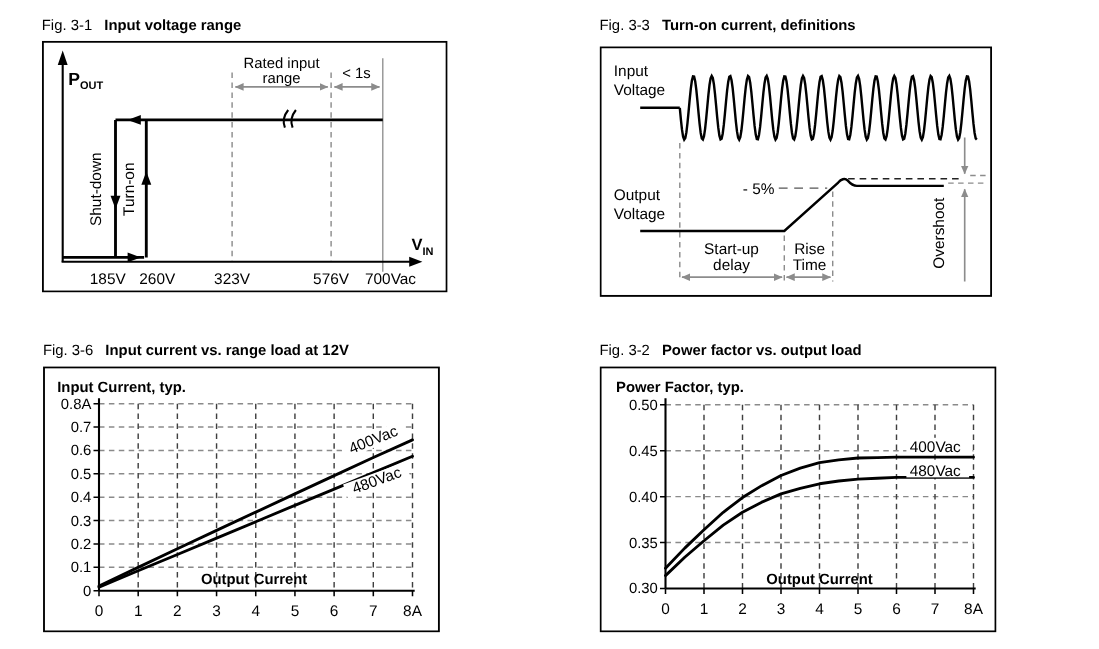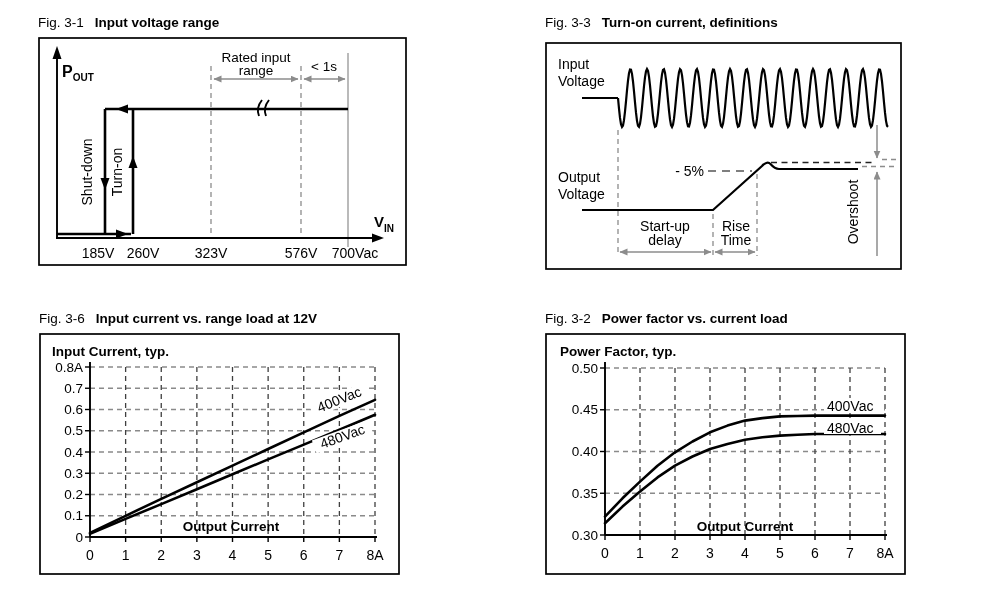--- a/index.html
+++ b/index.html
@@ -42,21 +42,21 @@
 <div class="fig-title" id="t31">
   <span class="fig-id">Fig. 3-1</span><span class="fig-name">Input voltage range</span>
 </div>
 <div class="fig-title" id="t32">
   <span class="fig-id">Fig. 3-3</span><span class="fig-name">Turn-on current, definitions</span>
 </div>
 <div class="fig-title" id="t33">
   <span class="fig-id">Fig. 3-6</span><span class="fig-name">Input current vs. range load at 12V</span>
 </div>
 <div class="fig-title" id="t34">
-  <span class="fig-id">Fig. 3-2</span><span class="fig-name">Power factor vs. current load</span>
+  <span class="fig-id">Fig. 3-2</span><span class="fig-name">Power factor vs. output load</span>
 </div>
 
 <svg id="svg31" width="369" height="229" viewBox="38 37 369 229">
   <defs>
     <marker id="ag1" markerWidth="9" markerHeight="8" refX="7.5" refY="3.5" orient="auto-start-reverse" markerUnits="userSpaceOnUse">
       <path d="M0,0 L8,3.5 L0,7 Z" fill="#8c8c8c"></path>
     </marker>
   </defs>
   <rect class="fig-border" x="39" y="38" width="367" height="227"></rect>
 

